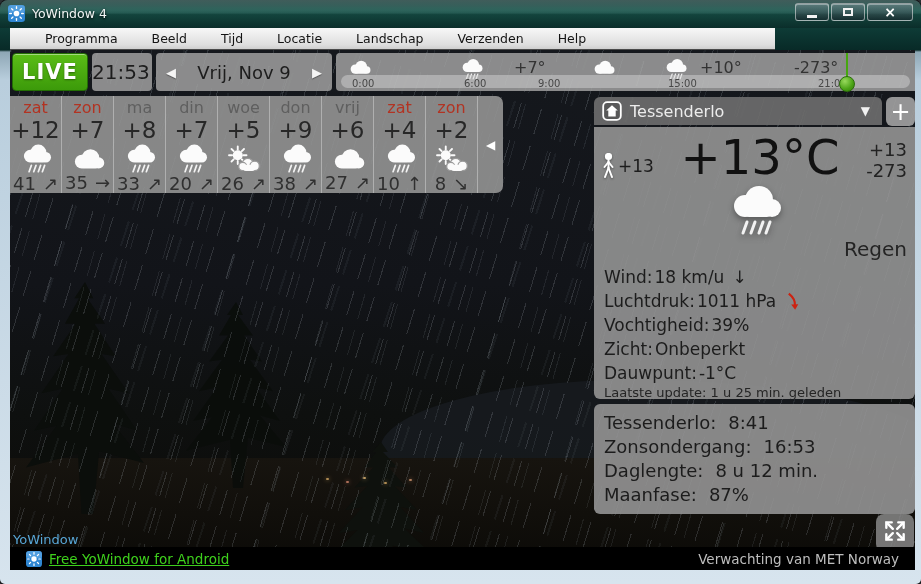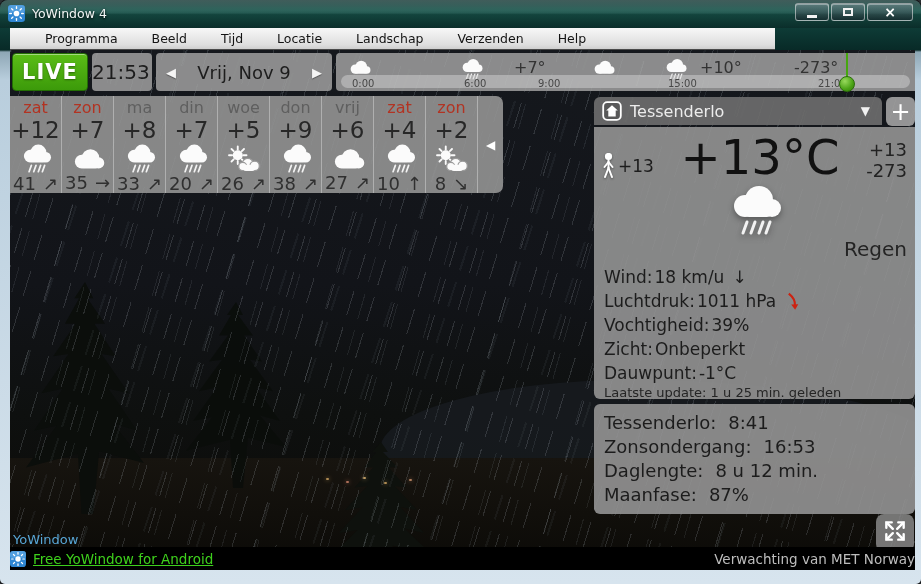--- a/index.html
+++ b/index.html
@@ -95,21 +95,21 @@
   .drow .val{margin-left:2px}
   .warrow{margin-left:8px}
   .pressic{display:inline-block;width:13px;height:19px;vertical-align:-4px;margin-left:10px}
   .update{font-size:13px;color:#252525;margin-top:0;padding-left:2px}
   .panel-sun{position:absolute;left:584px;top:354px;width:321px;height:110px;background:rgba(148,148,148,.9);
     border-radius:6px;color:#1c1c1c;padding:7px 10px}
   .srow{font-size:18px;line-height:24px}
   .srow .val{margin-left:12px}
   
   .brand{position:absolute;left:3px;top:482px;font-size:13px;color:#58a6d6;cursor:pointer}
-  .blackbar{position:absolute;left:0;top:497px;width:905px;height:23px;background:#000;display:flex;align-items:center;padding:0 0}
+  .blackbar{position:absolute;left:0;top:497px;width:905px;height:23px;background:#000;display:flex;align-items:center;padding:0 16px}
   .droidic{width:16px;height:16px;margin-right:7px;flex:none}
   .droidlink{font-size:13.5px;color:#3ed01c;text-decoration:underline;cursor:pointer}
   .source{margin-left:auto;font-size:13.5px;color:#bdbdbd}
   .fsbtn{position:absolute;left:866px;top:464px;width:38px;height:38px;border-radius:8px;
     background:rgba(135,135,135,.85);display:flex;align-items:center;justify-content:center;cursor:pointer}
   .fsbtn svg{width:26px;height:26px}
 </style>
 </head>
 <body>
 

